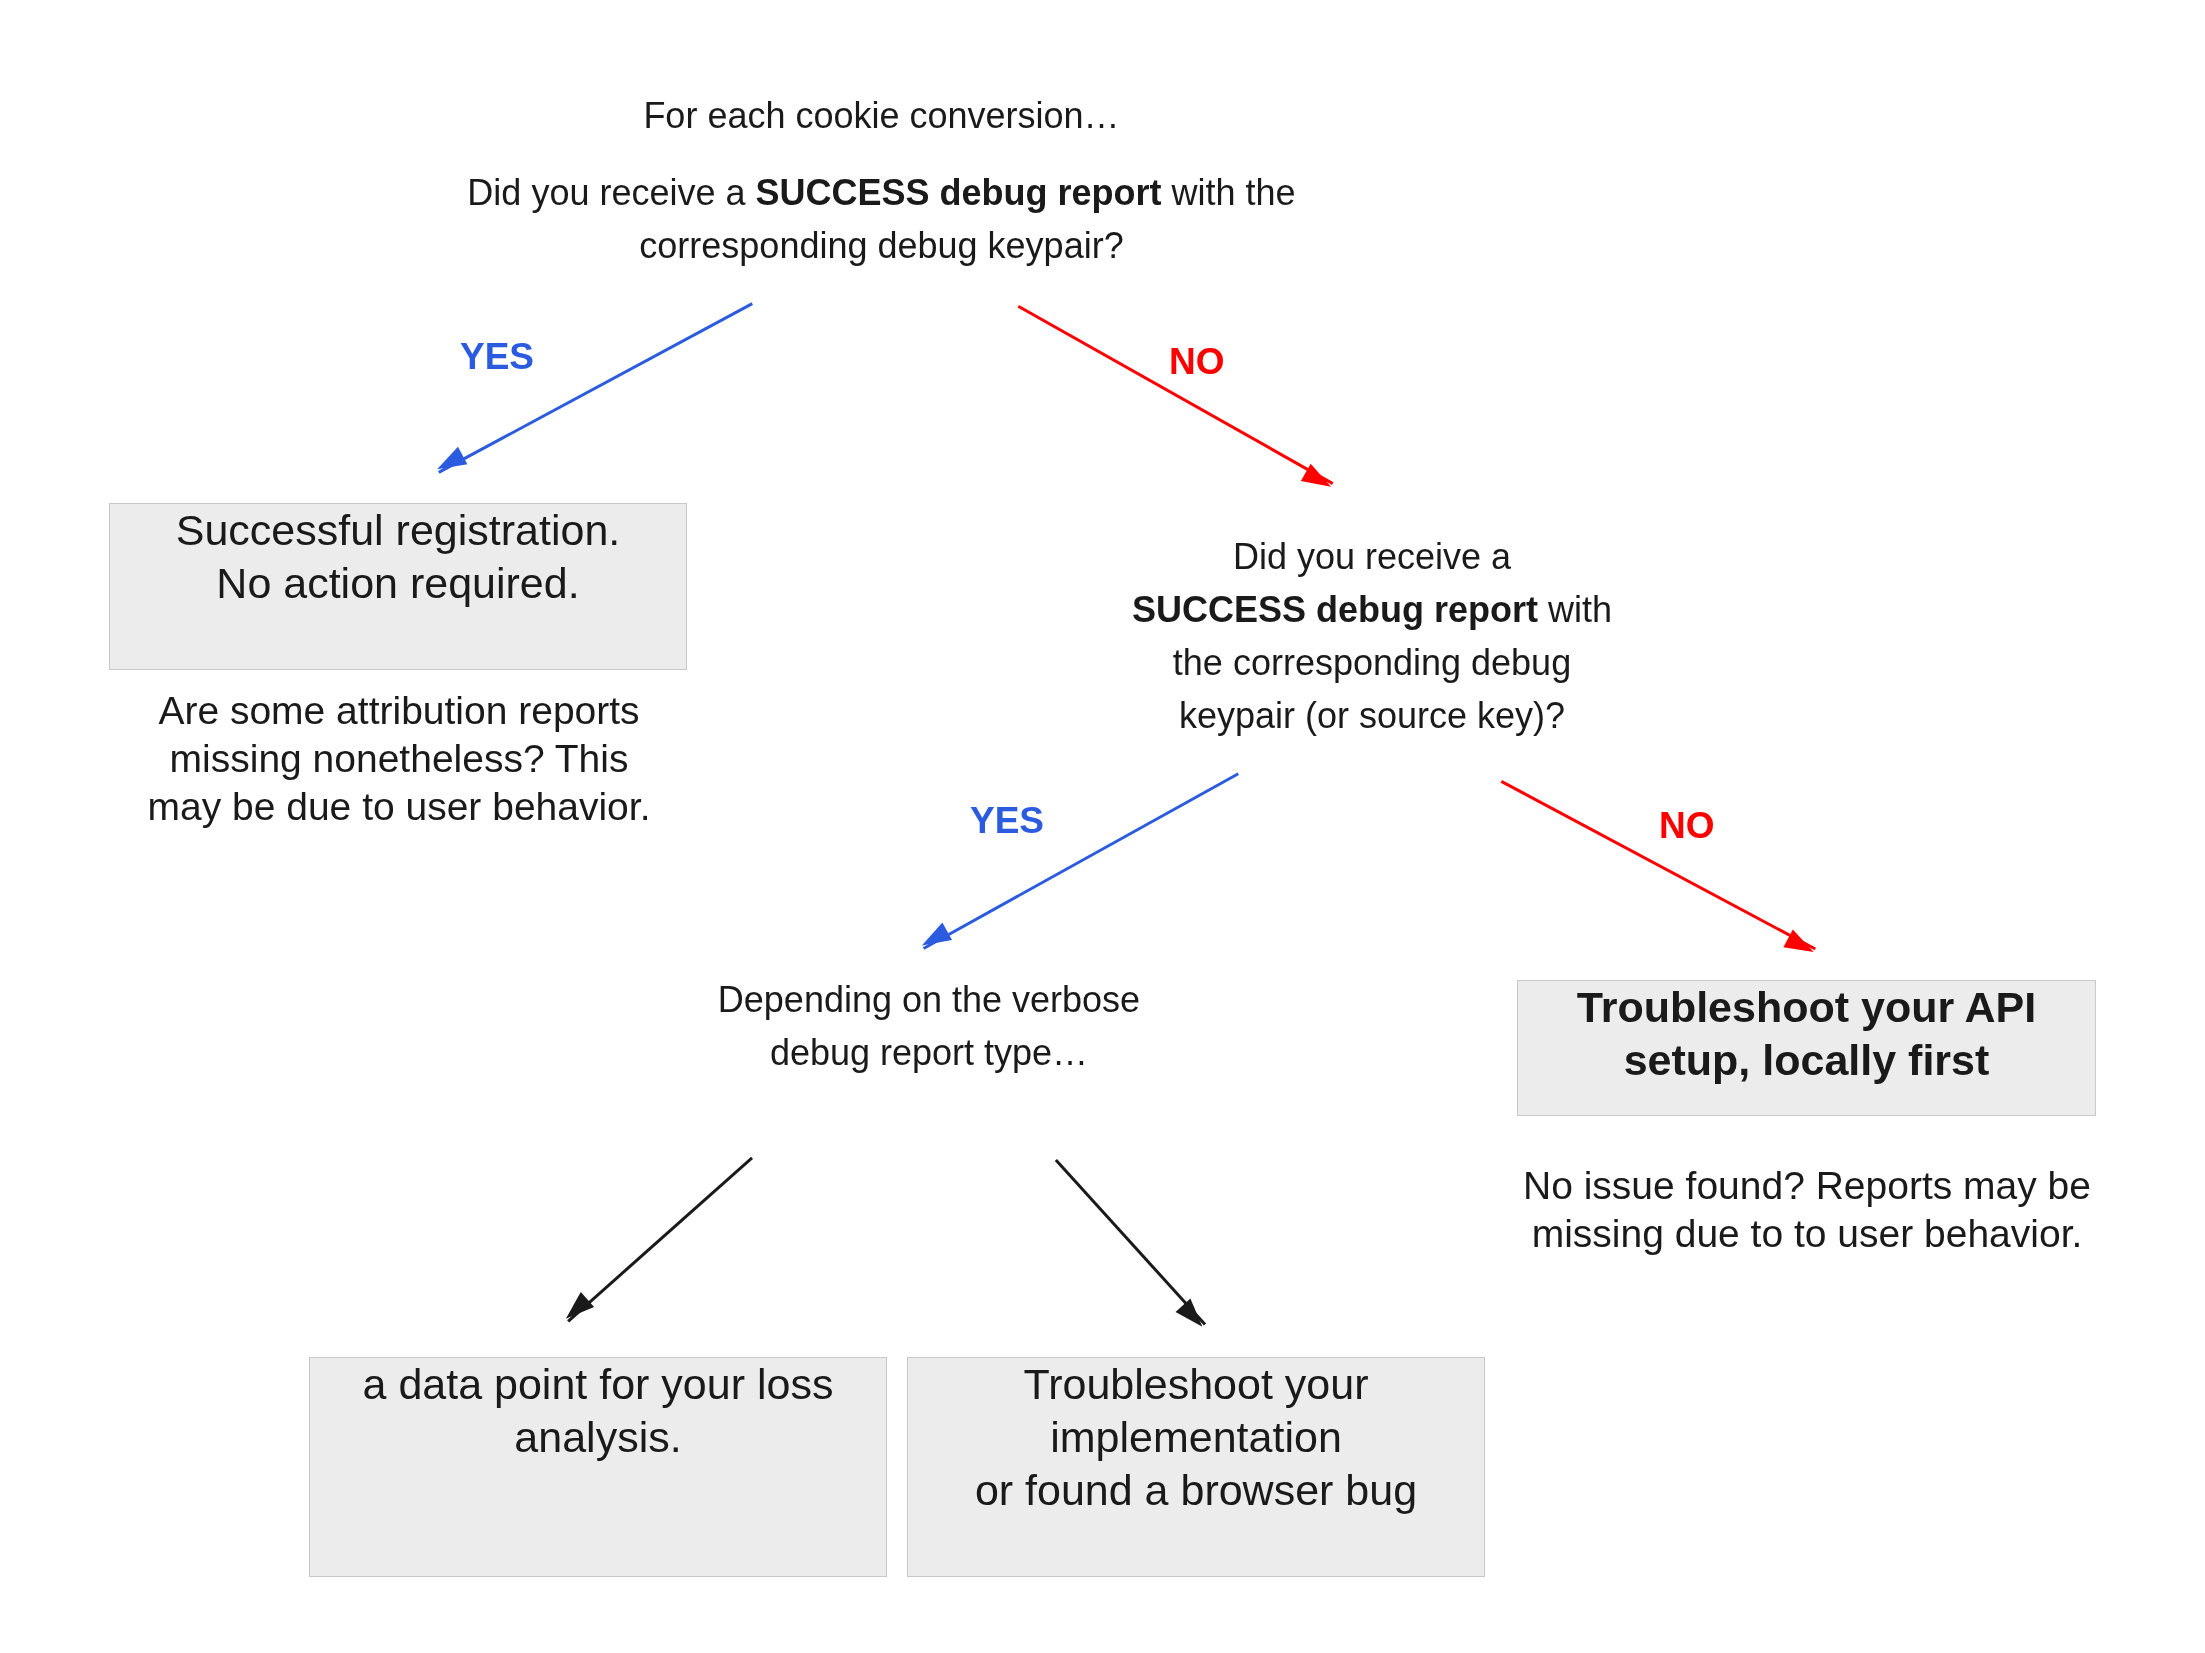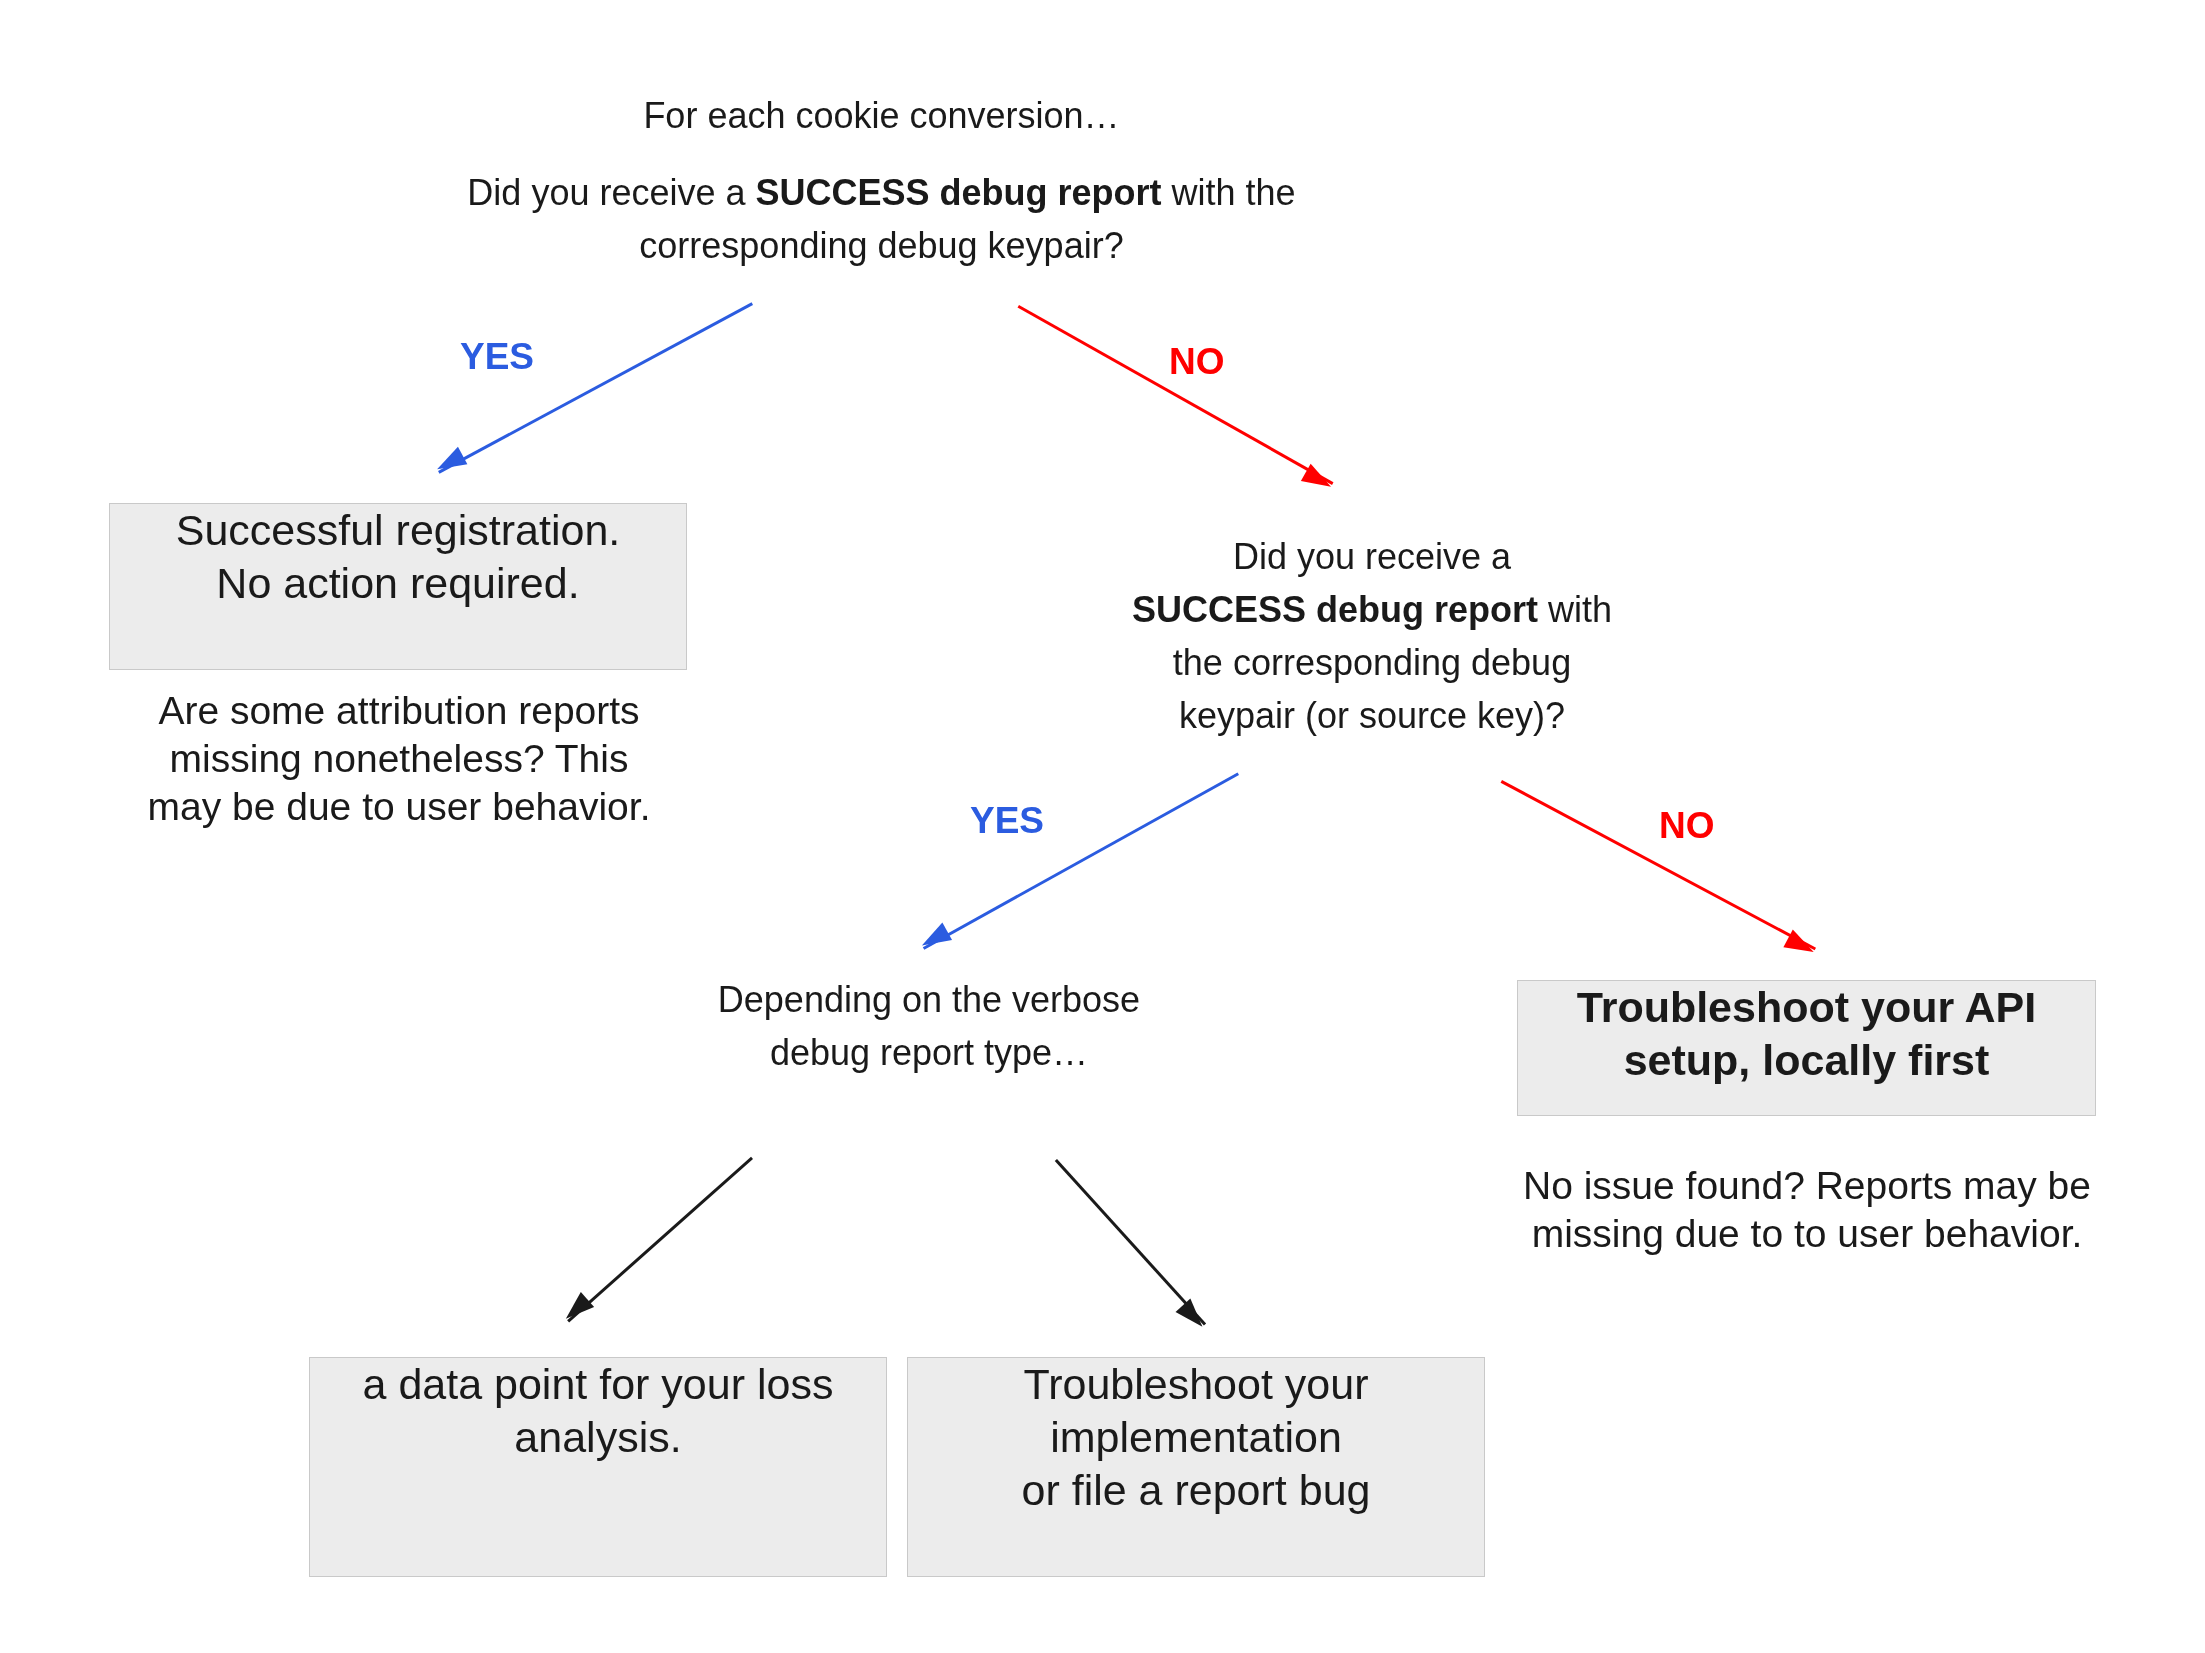--- a/index.html
+++ b/index.html
@@ -136,17 +136,17 @@
     </div>
 
   <div class="abs box" style="left:309px; top:1357px; width:578px; height:220px;">
     <div>a data point for your loss</div>
     <div>analysis.</div>
   </div>
 
   <div class="abs box" style="left:907px; top:1357px; width:578px; height:220px;">
     <div>Troubleshoot your</div>
     <div>implementation</div>
-    <div>or file a report bug</div>
+    <div>or found a browser bug</div>
   </div>
 
 </div>
 
 
 </body></html>

